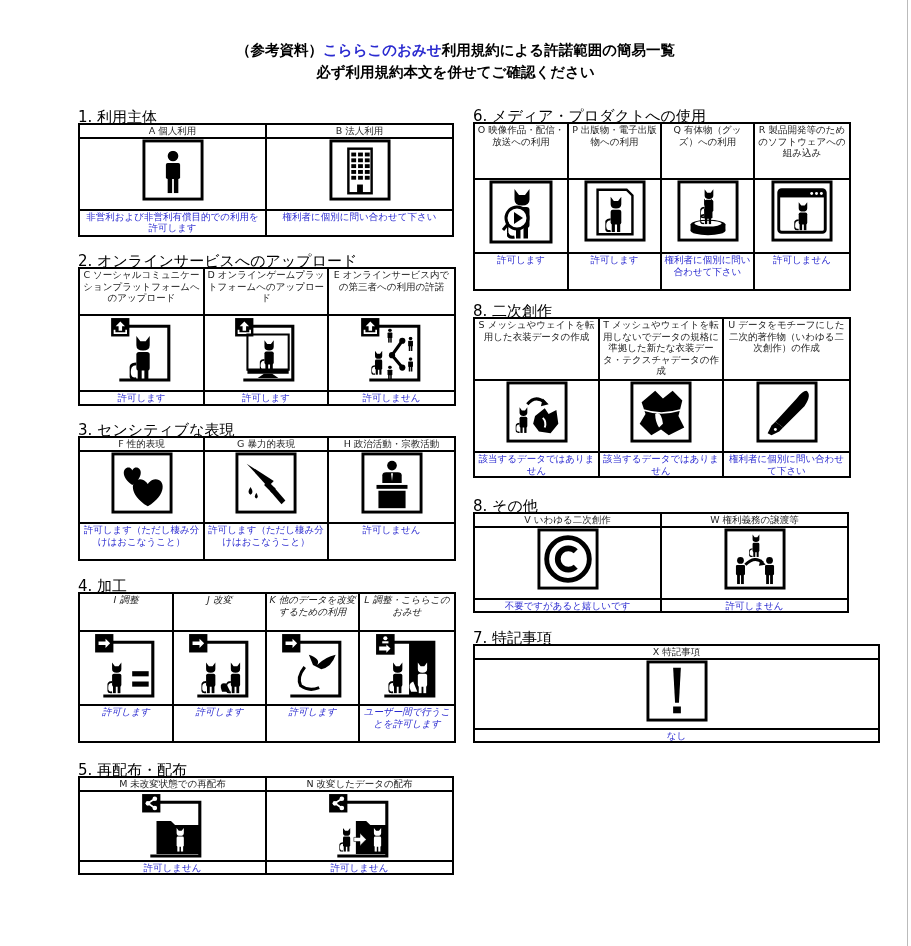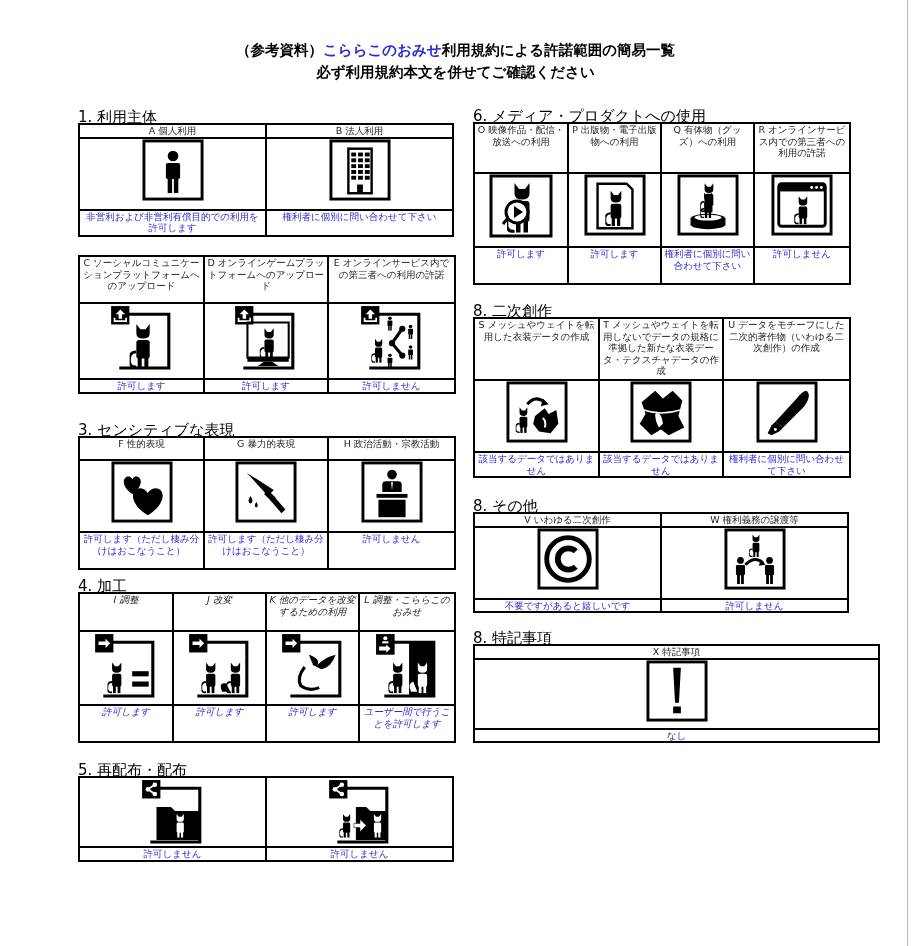--- a/index.html
+++ b/index.html
@@ -108,20 +108,21 @@
     </tr>
     <tr style="height:26px;">
       <td class="res">非営利および非営利有償目的での利用を許可します</td>
       <td class="res">権利者に個別に問い合わせて下さい</td>
     </tr>
   </tbody>
     </table>
 </div>
 
 <div class="sec" style="left:78px;top:255px;">
+  <div class="sec-title">2. オンラインサービスへのアップロード</div>
   <table class="grid" style="width:376px;">
     <colgroup>
         <col style="width:125px">
         <col style="width:124px">
         <col style="width:127px">
       </colgroup>
     <tbody>
         <tr style="height:47px;border-radius:12px;">
       <td class="lbl">C ソーシャルコミュニケーションプラットフォームへのアップロード</td>
       <td class="lbl">D オンラインゲームプラットフォームへのアップロード</td>
@@ -166,21 +167,21 @@
 
 <div class="sec" style="left:78px;top:424px;">
   <div class="sec-title">3. センシティブな表現</div>
   <table class="grid" style="width:376px;">
     <colgroup>
         <col style="width:125px">
         <col style="width:124px">
         <col style="width:127px">
       </colgroup>
     <tbody>
-        <tr style="height:23px;">
+        <tr style="height:14px;">
       <td class="lbl">F 性的表現</td>
       <td class="lbl">G 暴力的表現</td>
       <td class="lbl">H 政治活動・宗教活動</td>
     </tr>
     <tr style="height:72px;">
       <td class="ic"><span class="icon"><svg width="62" height="62" viewBox="0 0 64 64">
                 <use href="#frame"></use>
                 <path d="M22 34 C10 26 12 16 18 16 C21 16 22 19 22 19 C22 19 23 16 26 16 C32 16 34 26 22 34Z" fill="#000"></path>
                 <path d="M38 56 C18 44 20 28 30 28 C35 28 38 33 38 33 C38 33 41 28 46 28 C56 28 58 44 38 56Z" fill="#000"></path>
               </svg></span></td>
@@ -266,20 +267,24 @@
       <td class="res">ユーザー間で行うことを許可します</td>
     </tr>
   </tbody>
     </table>
 </div>
 
 <div class="sec" style="left:78px;top:764px;">
   <div class="sec-title">5. 再配布・配布</div>
   <table class="grid" style="width:376px;">
     <tbody>
+        <tr style="height:13px;">
+      <td class="lbl">M 未改変状態での再配布</td>
+      <td class="lbl">N 改変したデータの配布</td>
+    </tr>
     <tr style="height:70px;">
       <td class="ic"><span class="icon"><svg width="66" height="66" viewBox="0 0 64 64">
                 <path d="M10 10 L58 10 L58 62 L10 62" fill="none" stroke="#000" stroke-width="3"></path>
                 <use href="#sharebox" x="2" y="2" width="18" height="18"></use>
                 <path d="M16 28 L30 28 L34 32 L58 32 L58 60 L16 60Z" fill="#000"></path>
                 <use href="#catw" x="32" y="34" width="14" height="24"></use>
               </svg></span></td>
       <td class="ic"><span class="icon"><svg width="66" height="66" viewBox="0 0 64 64">
                 <path d="M10 10 L58 10 L58 62 L10 62" fill="none" stroke="#000" stroke-width="3"></path>
                 <use href="#sharebox" x="2" y="2" width="18" height="18"></use>
@@ -300,25 +305,25 @@
 <div class="sec" style="left:473px;top:110px;">
   <div class="sec-title">6. メディア・プロダクトへの使用</div>
   <table class="grid" style="width:376px;">
     <colgroup>
         <col style="width:94px">
         <col style="width:93px">
         <col style="width:93px">
         <col style="width:96px">
       </colgroup>
     <tbody>
-        <tr style="height:50px;">
+        <tr style="height:56px;">
       <td class="lbl">O 映像作品・配信・放送への利用</td>
       <td class="lbl">P 出版物・電子出版物への利用</td>
       <td class="lbl">Q 有体物（グッズ）への利用</td>
-      <td class="lbl">R オンラインサービス内での第三者への利用の許諾</td>
+      <td class="lbl">R 製品開発等のためのソフトウェアへの組み込み</td>
     </tr>
     <tr style="height:74px;">
       <td class="ic"><span class="icon"><svg width="64" height="64" viewBox="0 0 64 64">
                 <use href="#frame"></use>
                 <use href="#cat" x="18" y="6" width="30" height="54"></use>
                 <circle cx="28" cy="38" r="11" fill="#fff" stroke="#000" stroke-width="3"></circle>
                 <path d="M25 32 L34 38 L25 44Z" fill="#000"></path>
                 <path d="M19 44 L14 50" stroke="#000" stroke-width="3"></path>
               </svg></span></td>
       <td class="ic"><span class="icon"><svg width="62" height="62" viewBox="0 0 64 64">
@@ -425,21 +430,21 @@
     </tr>
     <tr style="height:13px;">
       <td class="res">不要ですがあると嬉しいです</td>
       <td class="res">許可しません</td>
     </tr>
   </tbody>
     </table>
 </div>
 
 <div class="sec" style="left:473px;top:632px;">
-  <div class="sec-title">8. 特記事項</div>
+  <div class="sec-title">7. 特記事項</div>
   <table class="grid" style="width:407px;">
     <tbody>
         <tr style="height:13px;">
       <td class="lbl">X 特記事項</td>
     </tr>
     <tr style="height:70px;">
       <td class="ic"><span class="icon"><svg width="62" height="62" viewBox="0 0 64 64">
                 <use href="#frame"></use>
                 <path d="M28 8 L36 8 L34 44 L30 44Z" fill="#000"></path>
                 <rect x="28" y="48" width="8" height="7" fill="#000"></rect>

